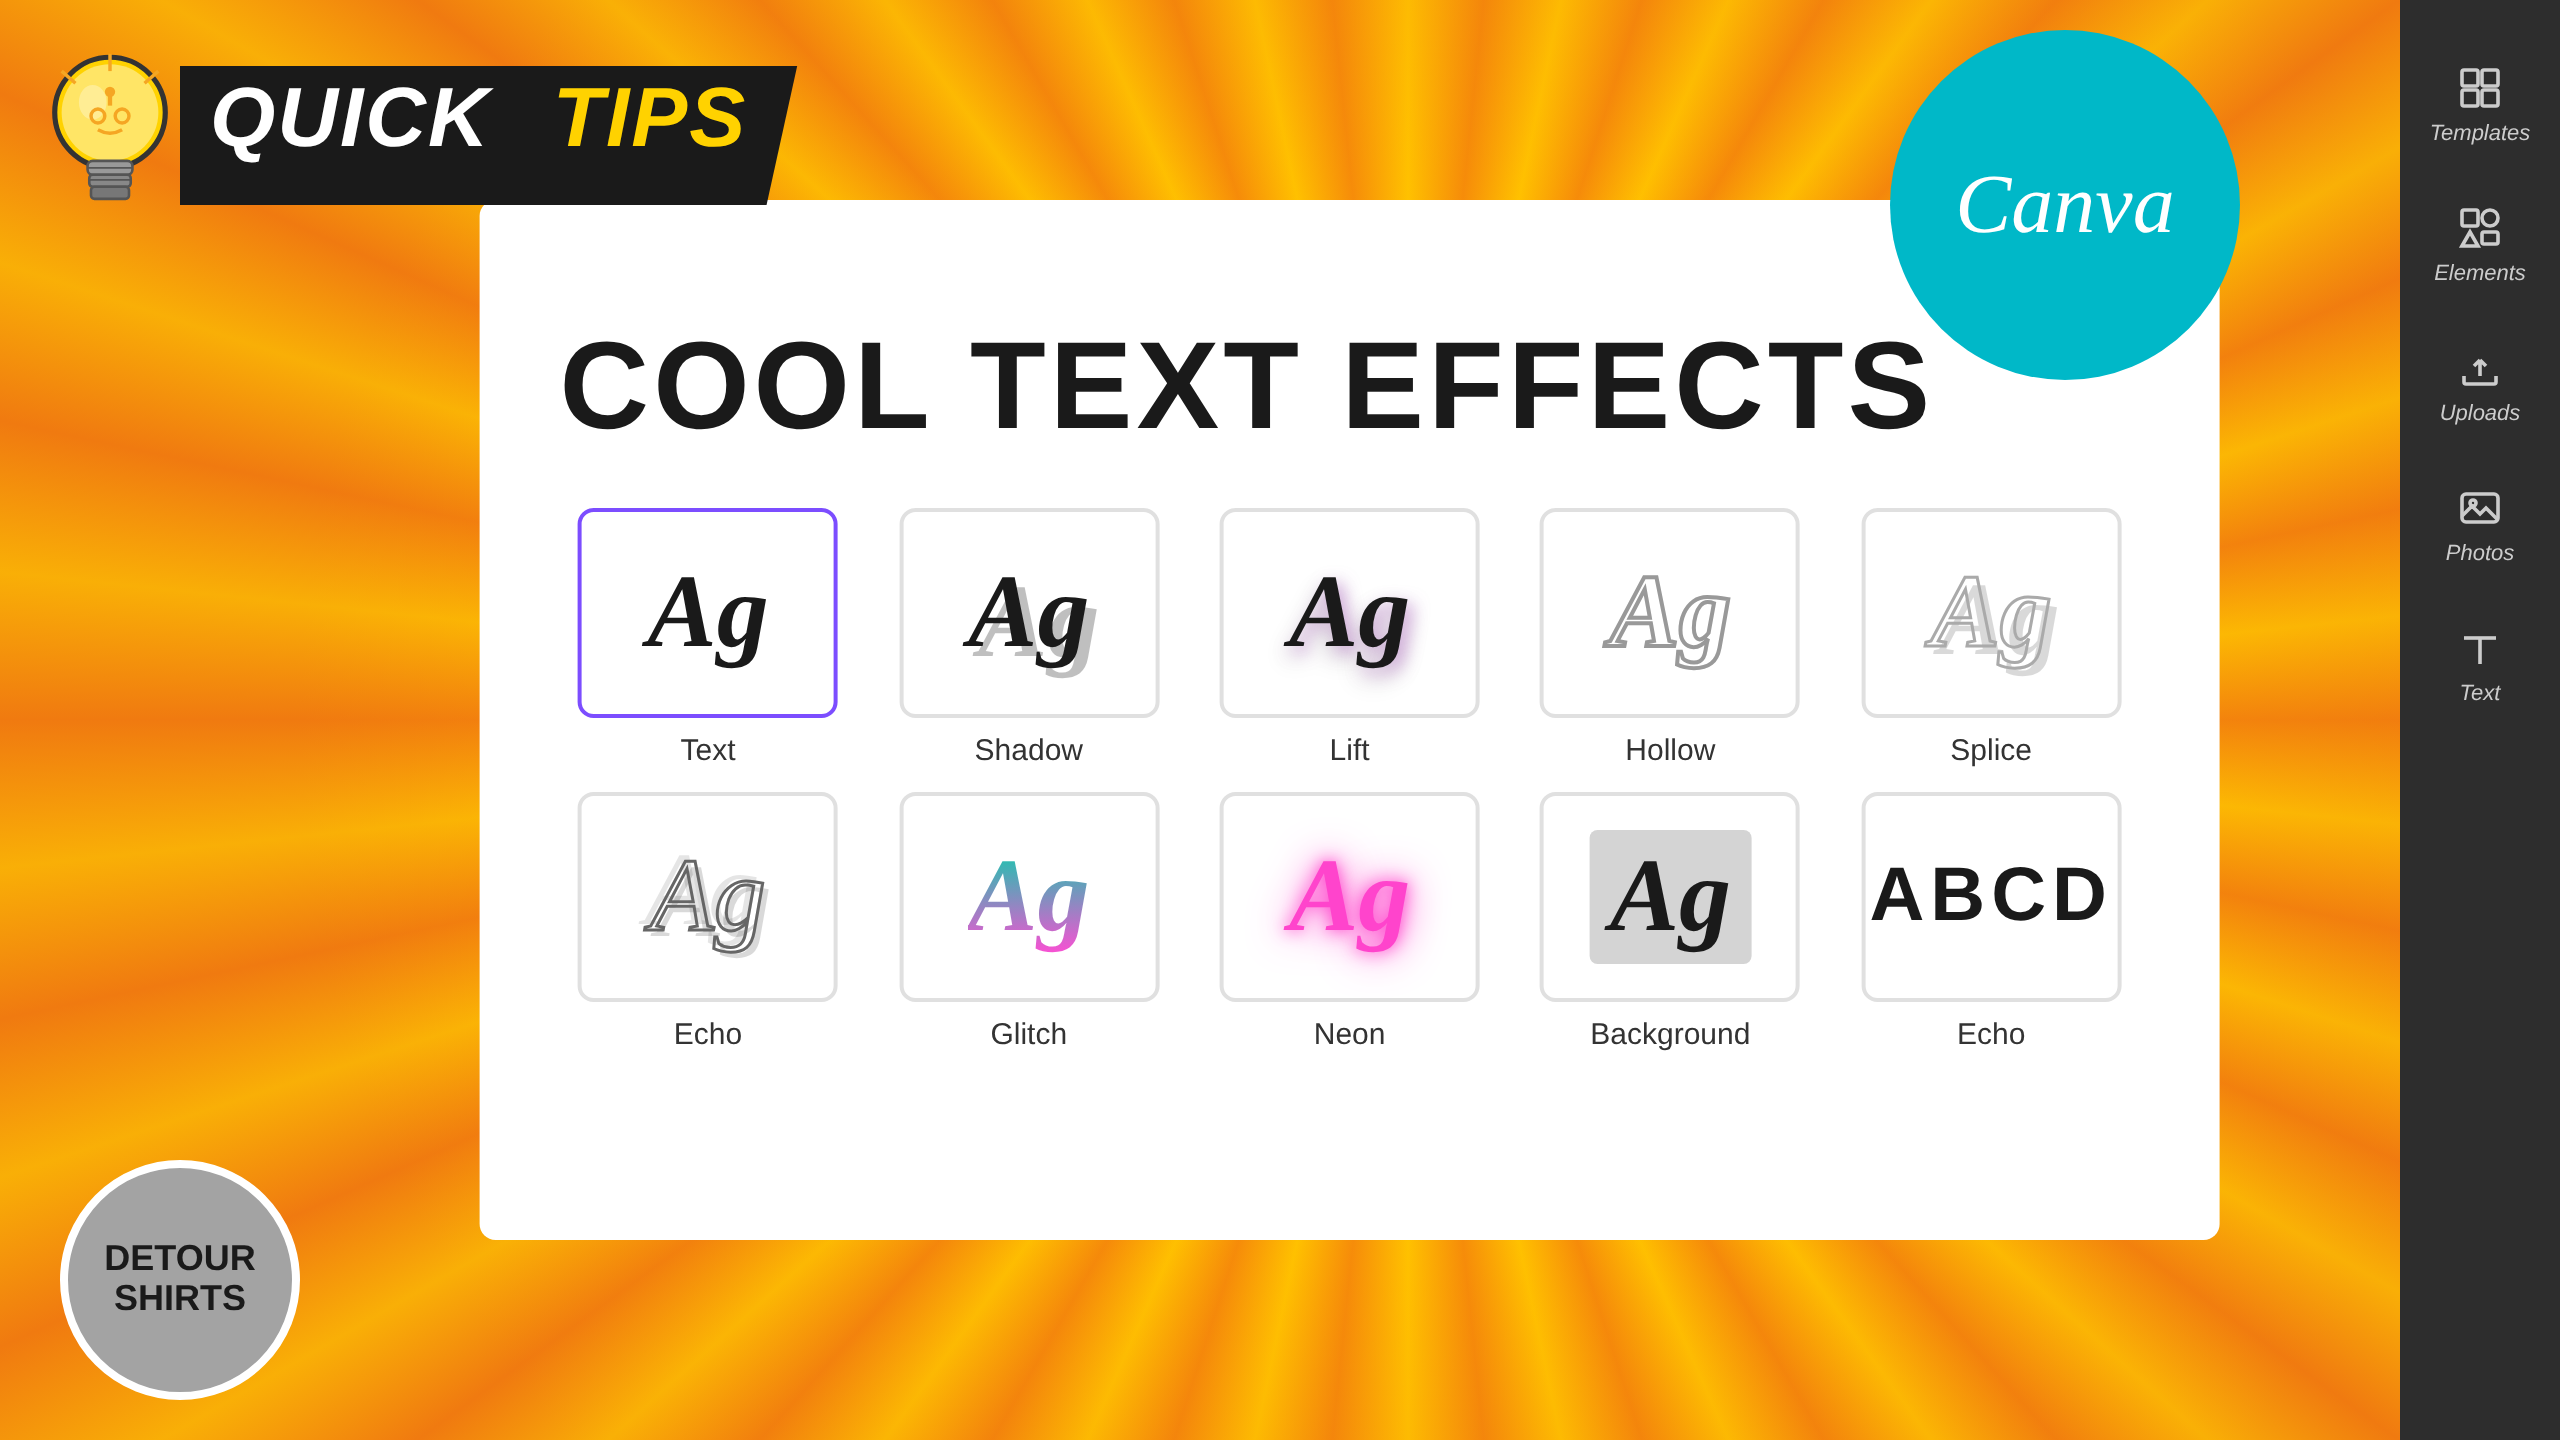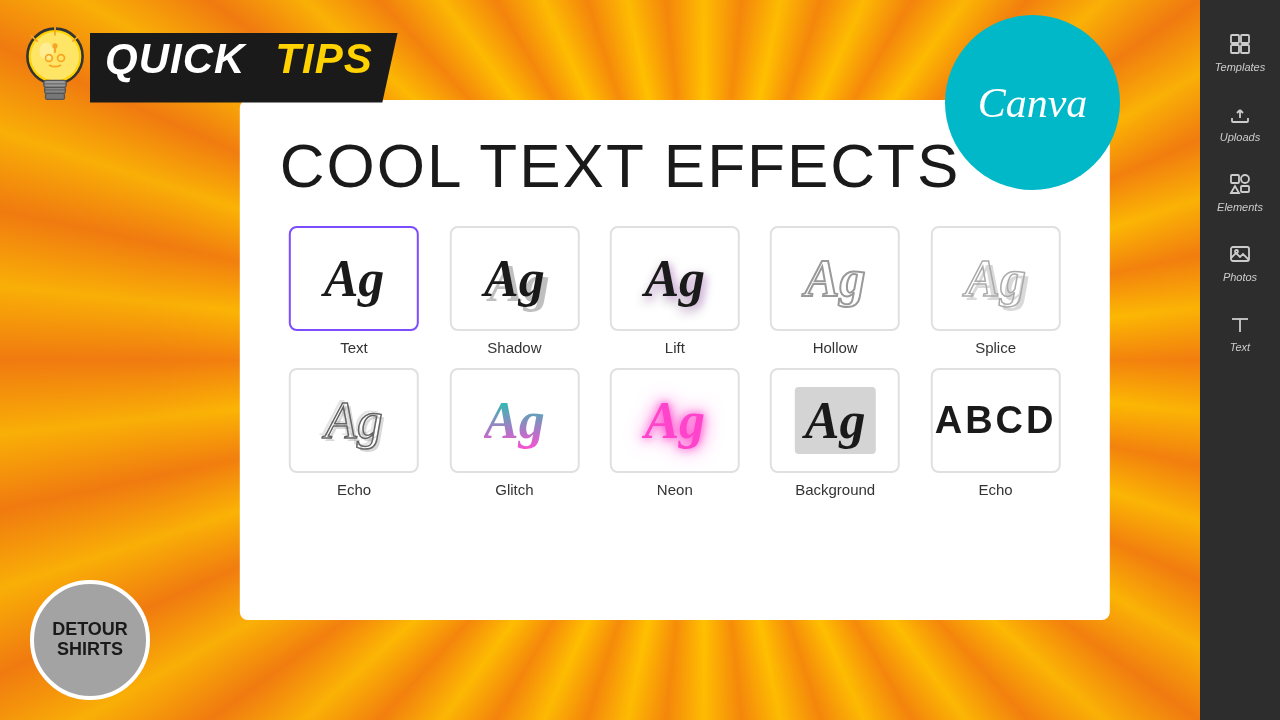--- a/index.html
+++ b/index.html
@@ -94,21 +94,21 @@
       align-items: center;
       z-index: 10;
     }
 
     .banner-bg {
       background: #1a1a1a;
       padding: 8px 25px 26px 15px;
       clip-path: polygon(0 0, 100% 0, 95% 100%, 0 100%);
       display: flex;
       align-items: center;
-      gap: 20px;
+      gap: 5px;
       margin-left: -10px;
       height: 70px;
     }
 
     .quick-text {
       color: white;
       font-size: 42px;
       font-weight: 900;
       font-style: italic;
       text-transform: uppercase;
@@ -117,21 +117,21 @@
     }
 
     .tips-text {
       color: #ffd200;
       font-size: 42px;
       font-weight: 900;
       font-style: italic;
       text-transform: uppercase;
       letter-spacing: 1px;
       font-family: Impact, Arial Black, sans-serif;
-      margin-left: 10px;
+      margin-left: 26px;
     }
 
     
     .canva-circle {
       position: absolute;
       top: 15px;
       right: 160px;
       width: 175px;
       height: 175px;
       background: #00b8c8;
@@ -185,26 +185,27 @@
       width: 870px;
       height: 520px;
       background: white;
       border-radius: 8px;
       padding: 30px 40px;
       z-index: 5;
     }
 
     .cool-text-effects-title {
       font-size: 62px;
-      font-weight: 400;
+      font-weight: 700;
       text-transform: uppercase;
       color: #1a1a1a;
       margin-bottom: 25px;
       font-family: Impact, Arial Black, sans-serif;
       letter-spacing: 2px;
+      margin-top: 28px;
     }
 
     .effects-grid {
       display: grid;
       grid-template-columns: repeat(5, 1fr);
       gap: 12px;
     }
 
     .effect-item {
       display: flex;
@@ -520,37 +521,37 @@
           <rect x="3" y="13" width="8" height="8" rx="1"></rect>
           <rect x="13" y="13" width="8" height="8" rx="1"></rect>
         </svg>
       </span>
       <span class="sidebar-label">Templates</span>
     </div>
 
     <div class="sidebar-item">
       <span class="sidebar-icon">
         <svg width="24" height="24" viewBox="0 0 24 24" fill="none" stroke="#ccc" stroke-width="1.8">
-          <path d="M12 16V8M12 8l-3 3M12 8l3 3"></path>
-          <path d="M4 16v3a1 1 0 001 1h14a1 1 0 001-1v-3"></path>
-        </svg>
-      </span>
-      <span class="sidebar-label">Uploads</span>
-    </div>
-
-    <div class="sidebar-item">
-      <span class="sidebar-icon">
-        <svg width="24" height="24" viewBox="0 0 24 24" fill="none" stroke="#ccc" stroke-width="1.8">
           <rect x="3" y="3" width="8" height="8" rx="1"></rect>
           <circle cx="17" cy="7" r="4"></circle>
           <polygon points="3,21 7,14 11,21"></polygon>
           <rect x="13" y="14" width="8" height="6" rx="1"></rect>
         </svg>
       </span>
       <span class="sidebar-label">Elements</span>
+    </div>
+
+    <div class="sidebar-item">
+      <span class="sidebar-icon">
+        <svg width="24" height="24" viewBox="0 0 24 24" fill="none" stroke="#ccc" stroke-width="1.8">
+          <path d="M12 16V8M12 8l-3 3M12 8l3 3"></path>
+          <path d="M4 16v3a1 1 0 001 1h14a1 1 0 001-1v-3"></path>
+        </svg>
+      </span>
+      <span class="sidebar-label">Uploads</span>
     </div>
 
     <div class="sidebar-item">
       <span class="sidebar-icon">
         <svg width="24" height="24" viewBox="0 0 24 24" fill="none" stroke="#ccc" stroke-width="1.8">
           <rect x="3" y="5" width="18" height="14" rx="2"></rect>
           <circle cx="8.5" cy="9.5" r="1.5"></circle>
           <path d="M3 16l5-5 4 4 3-3 6 6"></path>
         </svg>
       </span>

